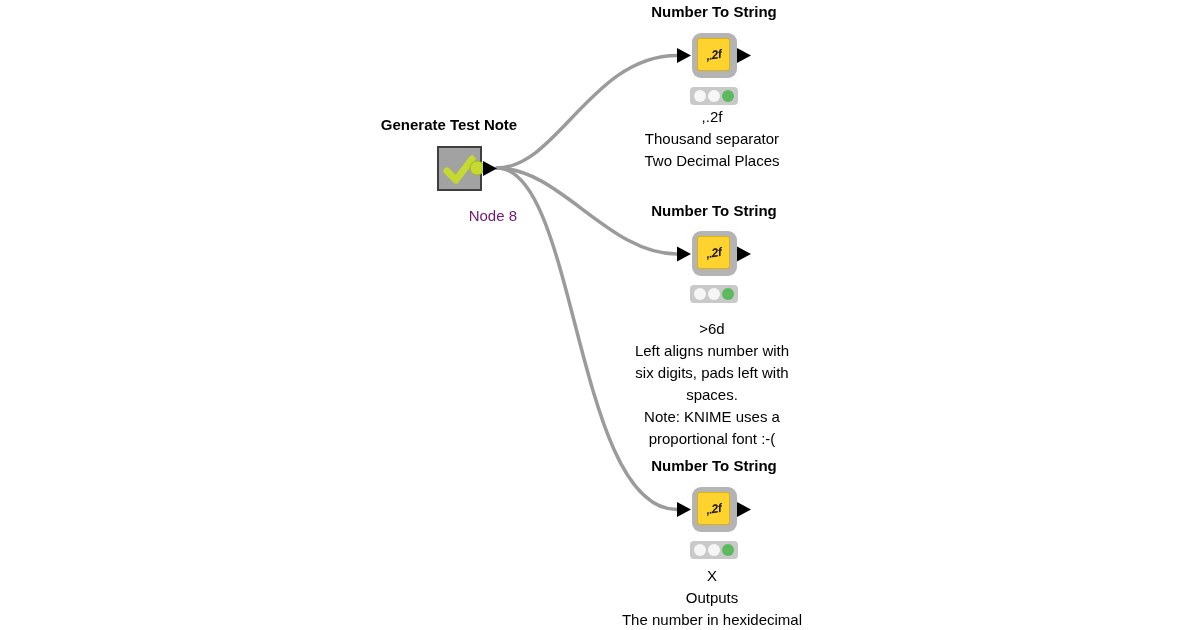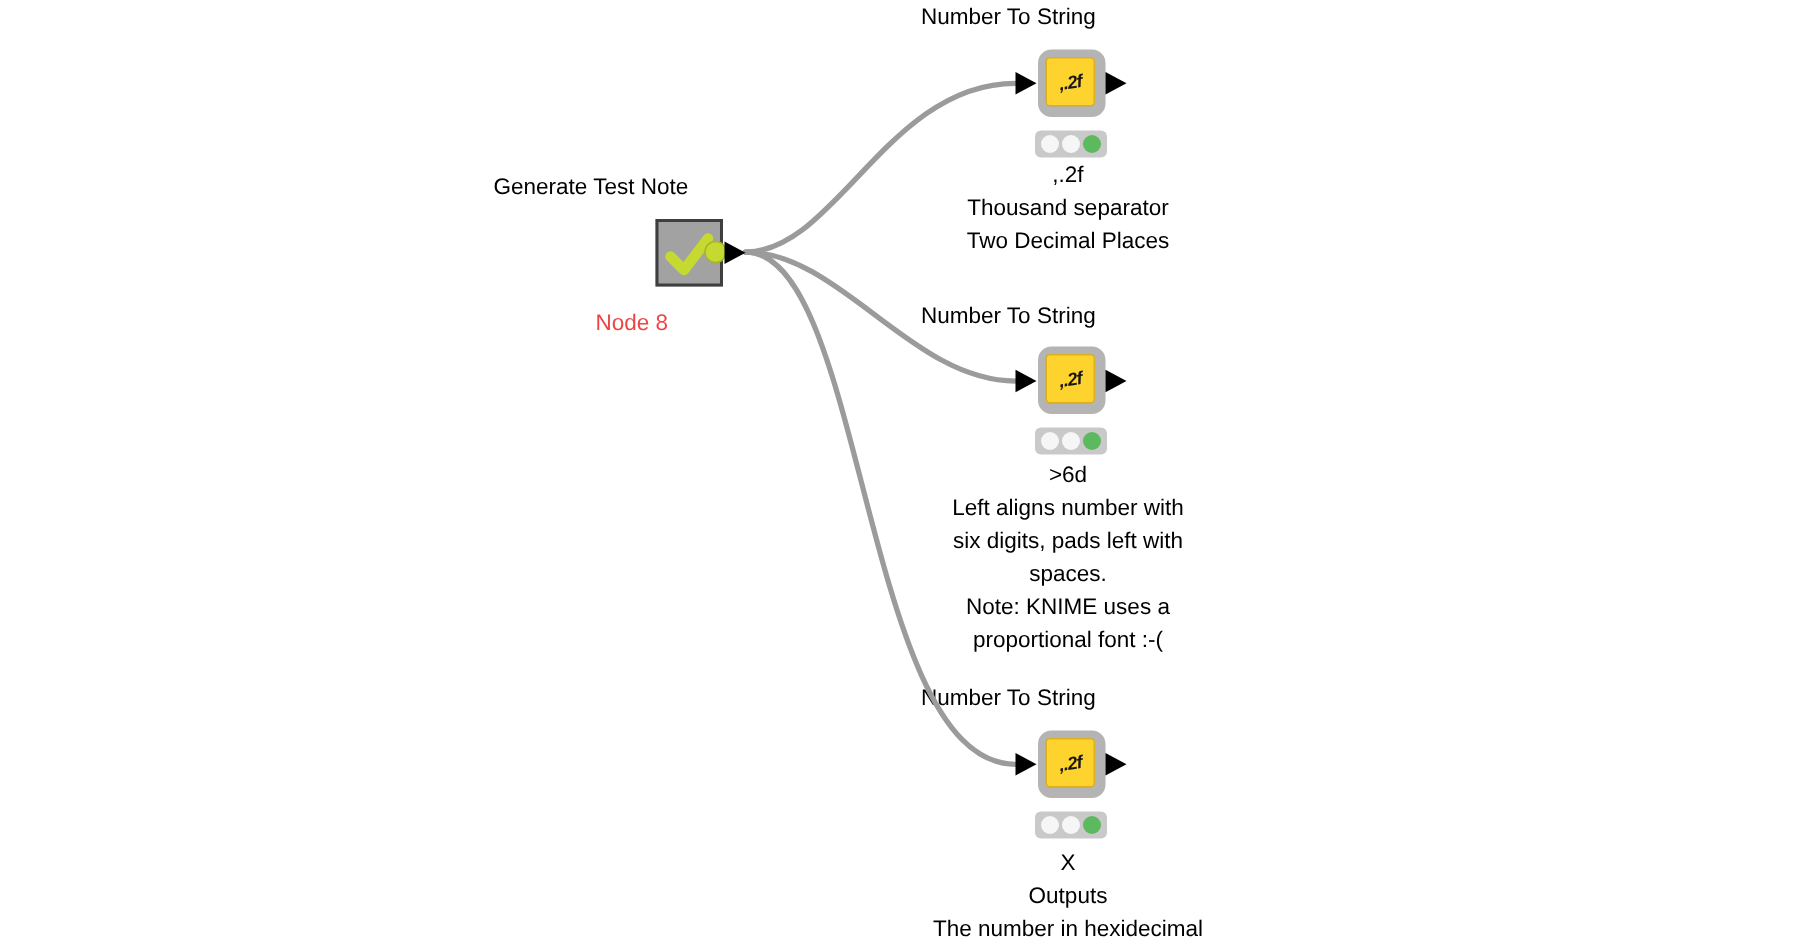--- a/index.html
+++ b/index.html
@@ -2,24 +2,24 @@
 <html><head>
 <meta charset="utf-8">
 <style>
   html,body { margin:0; padding:0; background:#ffffff; }
   .canvas {
     position:relative; width:1200px; height:630px; background:#ffffff;
     font-family:"Liberation Sans", sans-serif; overflow:hidden; color:#000;
   }
   .abs { position:absolute; }
   .node-title {
-    font-weight:normal; font-size:15px; line-height:18px; color:#000;
+    font-weight:bold; font-size:15px; line-height:18px; text-align:center; color:#000;
   }
   .node-name {
-    font-size:15px; line-height:18px; text-align:left; color:#ef4444;
+    font-size:15px; line-height:18px; text-align:right; color:#701a75;
   }
   .annotation {
     font-size:15px; line-height:22px; text-align:center; white-space:pre-line; color:#000;
   }
   .source-body {
     width:41px; height:41px; background:#a2a2a2; border:2px solid #3f3f3f;
     box-sizing:content-box;
   }
   .nts-frame {
     width:45px; height:45px; border-radius:9px; background:#b4b4b4;
@@ -75,21 +75,21 @@
   <div class="abs nts-frame" style="left:692px; top:231px;">
     <div class="nts-inner">
       <span class="nts-icon">,.2f</span>
     </div>
   </div>
   <div class="abs traffic" style="left:690px; top:285px;">
     <span class="light"></span>
     <span class="light"></span>
     <span class="light on-green"></span>
   </div>
-  <div class="abs annotation" style="left:562px; top:306px; width:300px;">&gt;6d
+  <div class="abs annotation" style="left:562px; top:318px; width:300px;">&gt;6d
 Left aligns number with
 six digits, pads left with
 spaces.
 Note: KNIME uses a
 proportional font :-(</div>
 
   <div class="abs node-title" style="left:614px; top:457px; width:200px;">Number To String</div>
   <div class="abs nts-frame" style="left:692px; top:487px;">
     <div class="nts-inner">
       <span class="nts-icon">,.2f</span>

